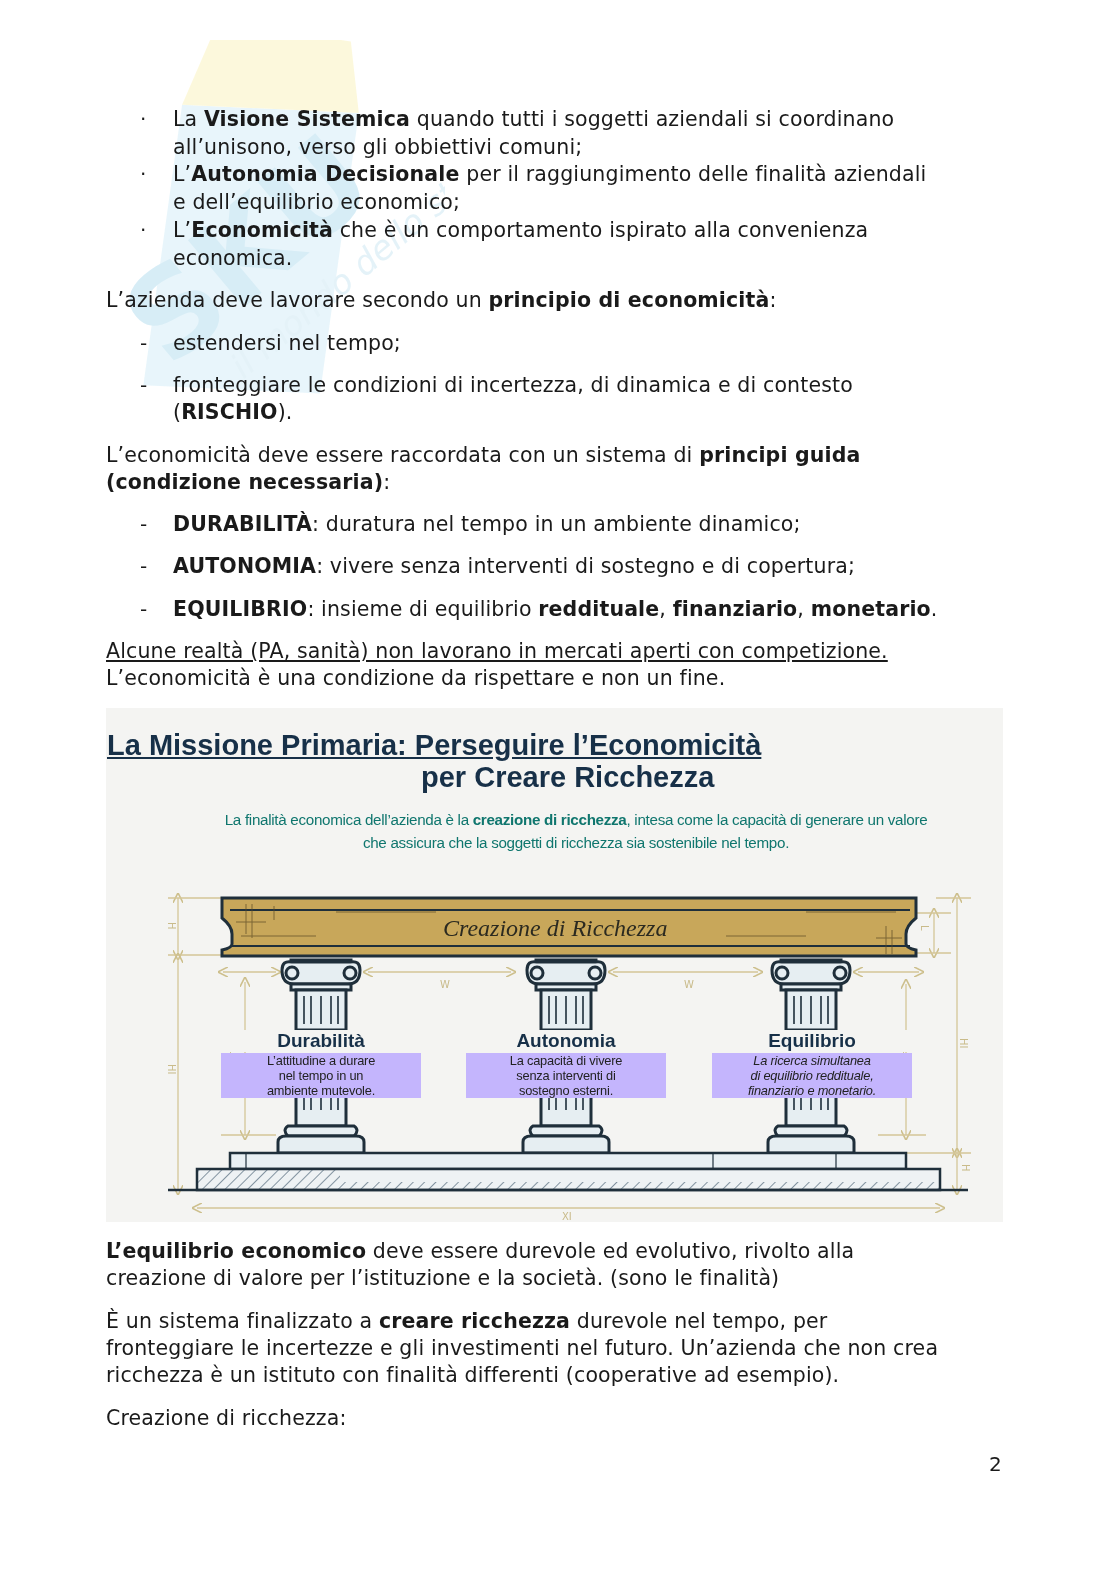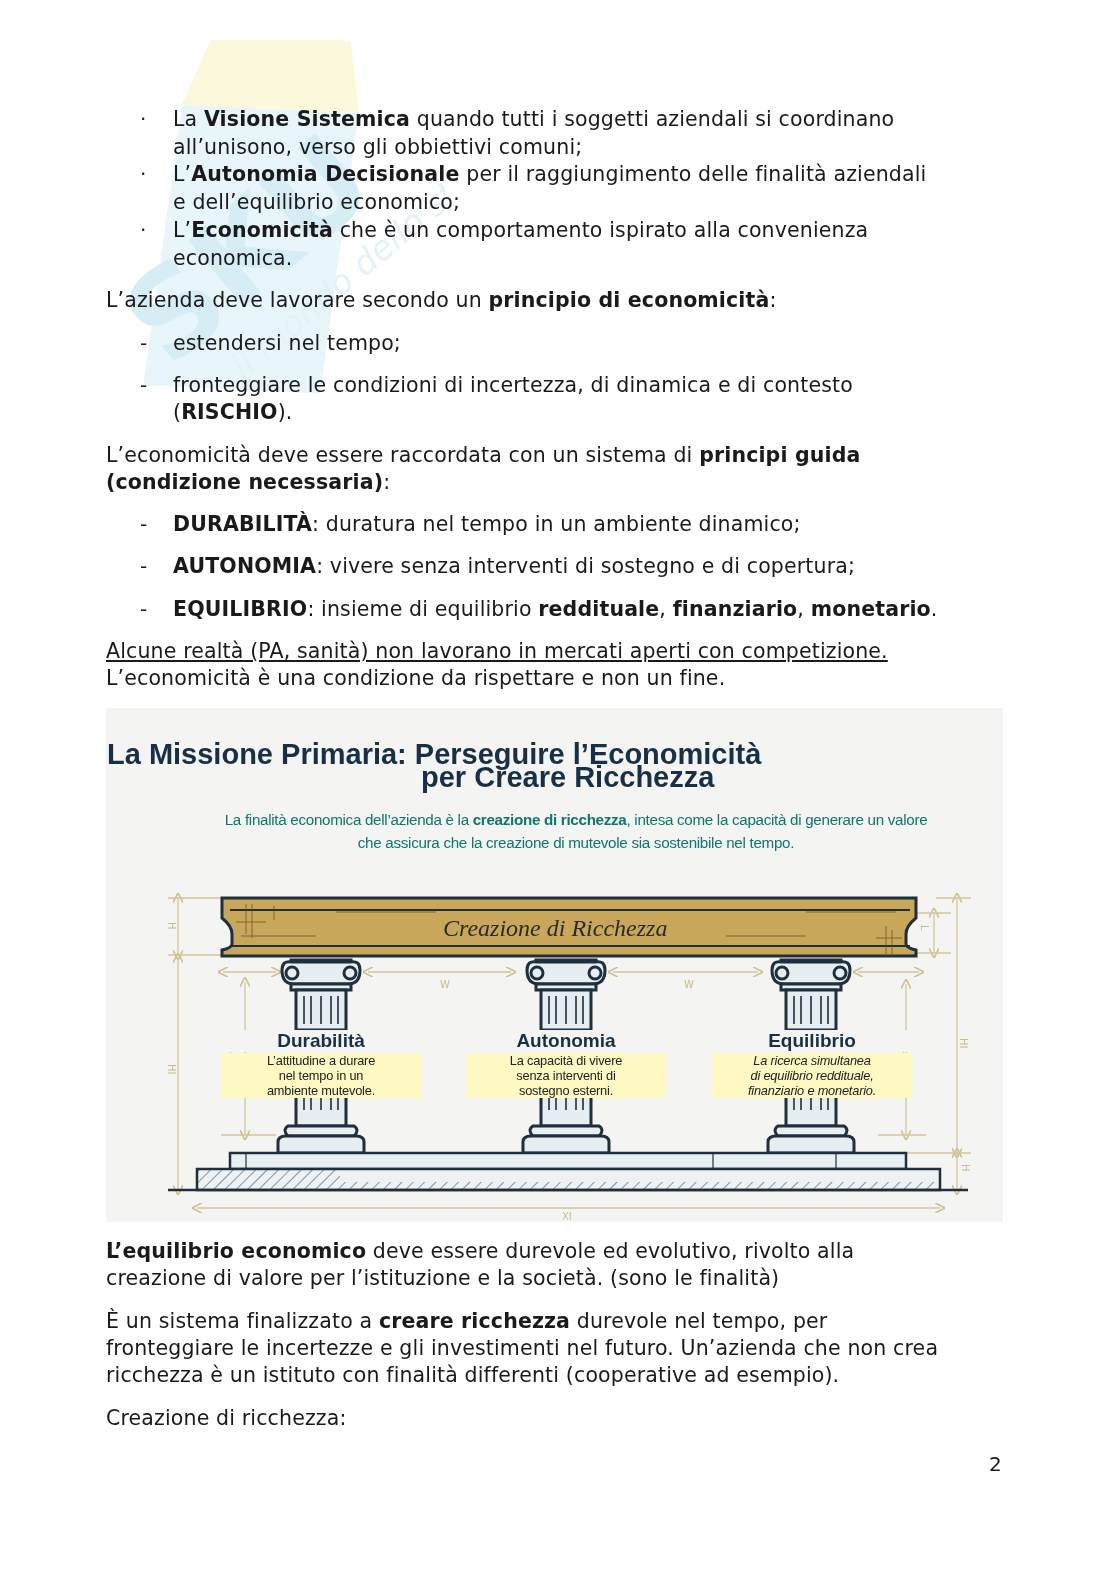--- a/index.html
+++ b/index.html
@@ -10,28 +10,28 @@
 
   .page { position: absolute; left: 0; top: 0; width: 1116px; height: 1579px; }
 
   .txt { position: absolute; font-size: 20.5px; line-height: 27.5px; white-space: nowrap; letter-spacing: 0.15px; }
   .txt b { font-weight: bold; }
   .bullet { position: absolute; font-size: 20px; line-height: 27.5px; }
 
   
   .figure { position: absolute; left: 106px; top: 708px; width: 897px; height: 514px; background: #f4f4f2; overflow: hidden; }
   .fig-title { position: absolute; left: 0; top: 6px; width: 897px; font-family: "Liberation Sans", sans-serif; font-weight: bold; color: #173048; font-size: 29px; line-height: 38px; }
-  .fig-title .l1 { position: absolute; left: 1px; top: 21px; white-space: nowrap; }
+  .fig-title .l1 { position: absolute; left: 1px; top: 12px; white-space: nowrap; text-decoration: underline; }
   .fig-title .l2 { position: absolute; left: 284px; top: 44px; white-space: nowrap; margin-left: 31px; }
   .fig-desc { position: absolute; left: 40px; top: 100px; width: 860px; text-align: center; font-family: "Liberation Sans", sans-serif; font-size: 15.2px; line-height: 23px; color: #0f766e; letter-spacing: -0.3px; }
   .fig-desc b { font-weight: bold; }
   .fig-svg { position: absolute; left: 0; top: 0; }
 
   .pillar-title { position: absolute; font-family: "Liberation Sans", sans-serif; font-weight: bold; color: #173048; font-size: 19px; text-align: center; width: 200px; background: #f4f4f2; line-height: 22px; }
-  .pillar-desc { position: absolute; font-family: "Liberation Sans", sans-serif; color: #222; font-size: 12.8px; line-height: 15px; text-align: center; width: 200px; background: #fef9c3; letter-spacing: -0.2px; }
+  .pillar-desc { position: absolute; font-family: "Liberation Sans", sans-serif; color: #222; font-size: 12.8px; line-height: 15px; text-align: center; width: 200px; background: #c4b5fd; letter-spacing: -0.2px; }
 
   .beam-label { position: absolute; left: 337px; top: 207px; font-family: "Liberation Serif", serif; font-style: italic; font-size: 24px; color: #2b2a20; white-space: nowrap; }
 
   .page-number { position: absolute; left: 989px; top: 1452px; font-size: 20px; }
 </style>
 </head>
 <body>
 
 <svg class="watermark" viewBox="0 0 420 380">
   <g transform="rotate(-40 210 190)" opacity="0.55">
@@ -172,21 +172,21 @@
       <line x1="62" y1="482" x2="862" y2="482" stroke="#1f2f3b" stroke-width="2.5"></line>
     </svg>
 
     <div class="fig-title">
       <span class="l1">La Missione Primaria: Perseguire l’Economicità</span>
       <span class="l2">per Creare Ricchezza</span>
     </div>
 
     <div class="fig-desc">
       <div><span>La finalità economica dell’azienda è la </span><b>creazione di ricchezza</b><span>, intesa come la capacità di generare un valore</span></div>
-      <div>che assicura che la creazione di mutevole sia sostenibile nel tempo.</div>
+      <div>che assicura che la soggetti di ricchezza sia sostenibile nel tempo.</div>
     </div>
 
     <div class="beam-label">Creazione di Ricchezza</div>
 
     <div class="pillar-title" style="left:115px; top:322px;">Durabilità</div>
     <div class="pillar-desc" style="left:115px; top:345px;">
       <div>L’attitudine a durare</div>
         <div>nel tempo in un</div>
         <div>ambiente mutevole.</div>
     </div>

